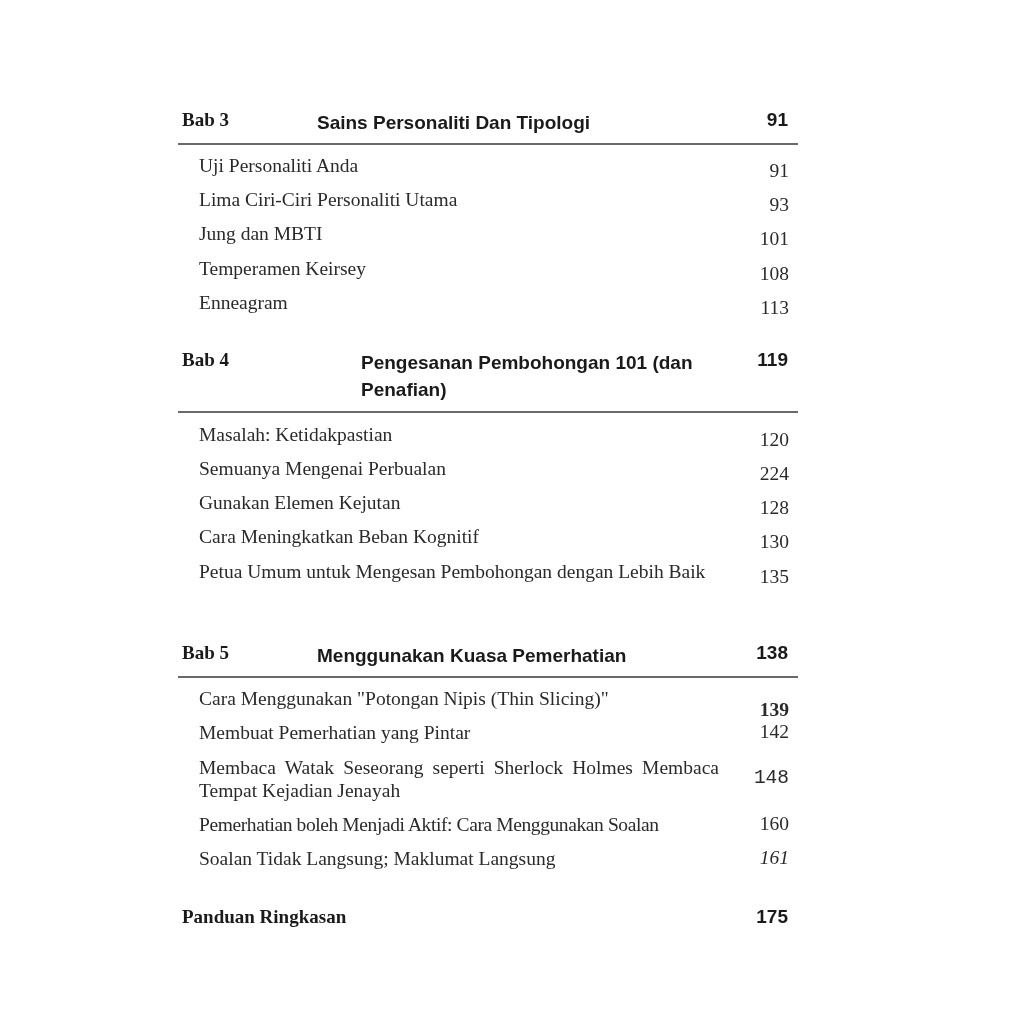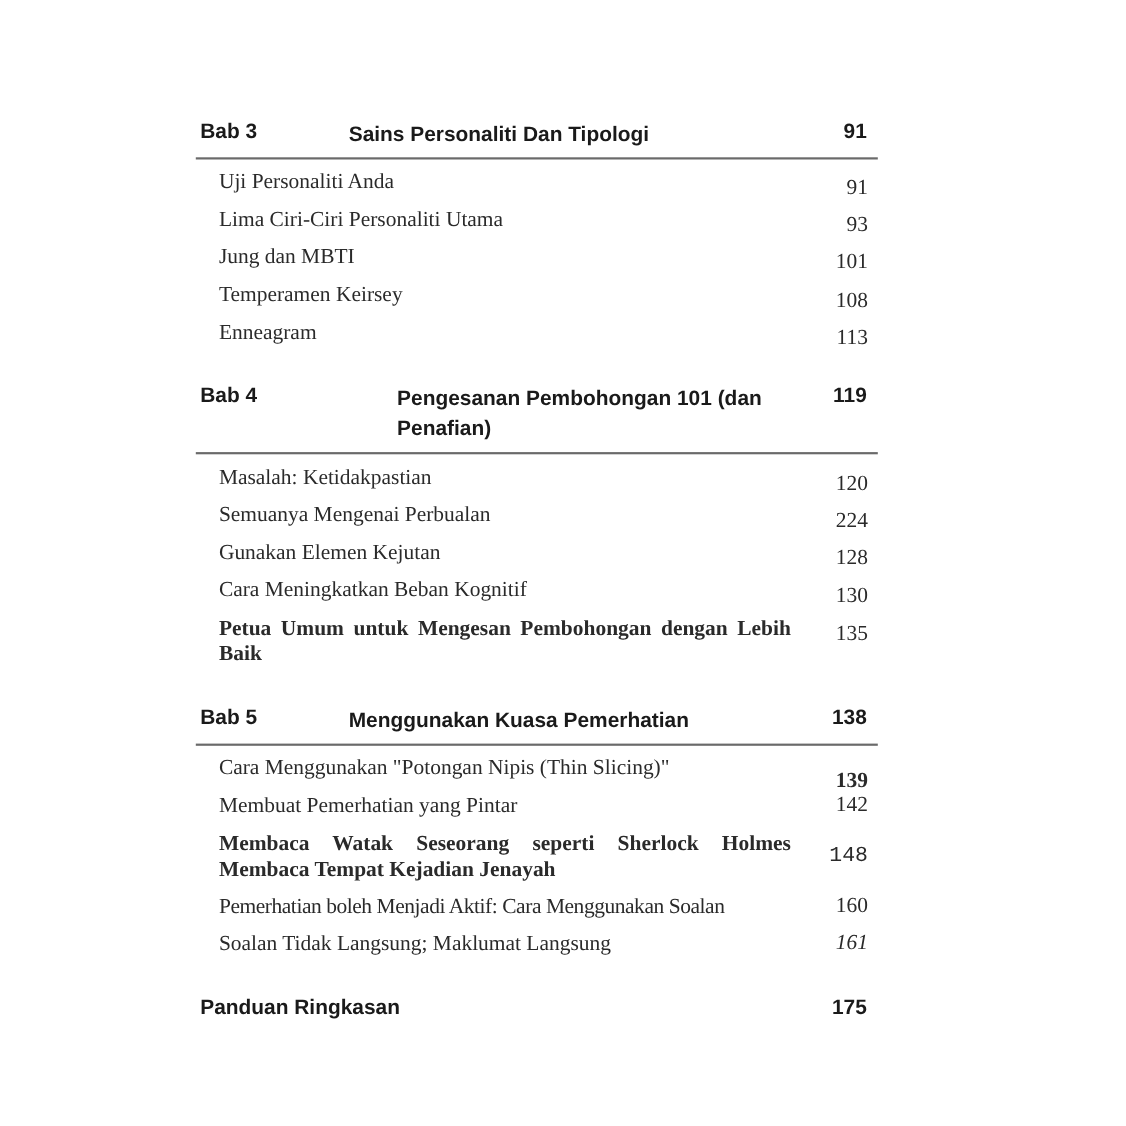--- a/index.html
+++ b/index.html
@@ -1,25 +1,25 @@
 <!DOCTYPE html>
 <html><head>
 <meta charset="utf-8">
 <style>
   html, body { margin: 0; padding: 0; background: #ffffff; }
   body { width: 1024px; height: 1024px; position: relative; overflow: hidden; color: #222; }
   .toc { position: absolute; left: 178px; top: 0; width: 620px; }
   .chap { position: absolute; left: 0; width: 620px; font-family: "Liberation Sans", sans-serif; font-weight: bold; font-size: 19px; color: #1a1a1a; }
-  .chap .num { position: absolute; left: 4px; top: 0; }
+  .chap .num { position: absolute; left: 4px; top: 0; font-family: Liberation Serif, serif; }
   .chap .title { position: absolute; left: 139px; top: 0; width: 400px; line-height: 27px; }
   .chap .page { position: absolute; right: 10px; top: 0; }
   .rule { position: absolute; left: 0; width: 620px; height: 2px; background: #6a6a6a; }
   .entry { position: absolute; left: 21px; width: 590px; font-family: "Liberation Serif", serif; font-size: 19.5px; color: #2a2a2a; }
   .entry .etitle { position: absolute; left: 0; top: 0; width: 520px; line-height: 23px; }
-  .entry .etitle.justify { text-align: justify; text-align-last: left; font-weight: bold; }
+  .entry .etitle.justify { text-align: justify; text-align-last: left; }
   .entry .epage { position: absolute; right: 0; top: 6px; }
 </style>
 </head>
 <body>
 
 <div class="toc">
 
   <div class="chap" style="top:109px;">
     <span class="num">Bab 3</span>
     <span class="title">Sains Personaliti Dan Tipologi</span>

